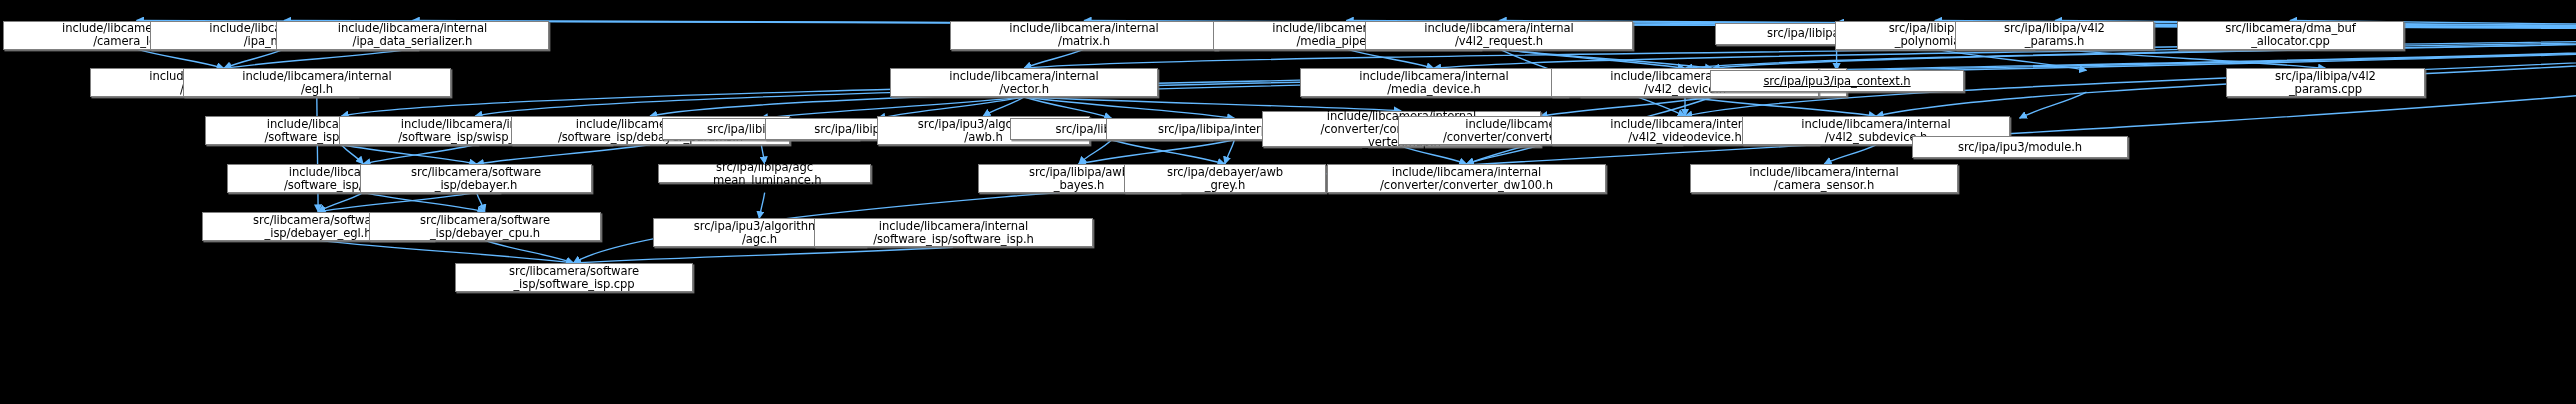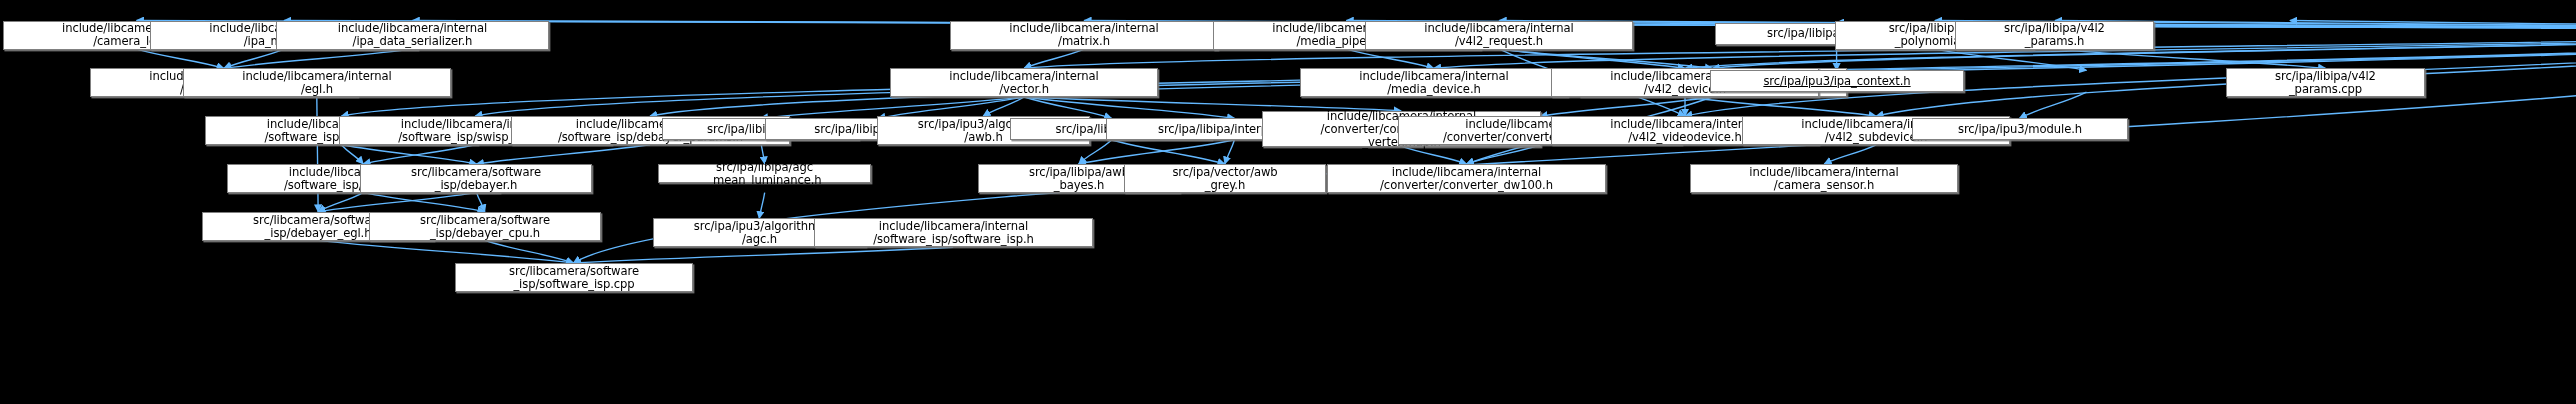--- a/index.html
+++ b/index.html
@@ -130,20 +130,22 @@
 /matrix.h</span></div>
     <div class="node" style="left: 1213px; top: 20.5px; width: 268px; height: 29px;"><span class="node-label">include/libcamera/internal
 /media_pipeline.h</span></div>
     <div class="node" style="left: 1365px; top: 20.5px; width: 268px; height: 29px;"><span class="node-label">include/libcamera/internal
 /v4l2_request.h</span></div>
     <div class="node" style="left: 1715px; top: 22.5px; width: 243px; height: 22px;"><span class="node-label">src/ipa/libipa/fc_queue.h</span></div>
     <div class="node" style="left: 1835px; top: 20.5px; width: 199px; height: 29px;"><span class="node-label">src/ipa/libipa/lsc
 _polynomial.h</span></div>
     <div class="node" style="left: 1955px; top: 20.5px; width: 199px; height: 29px;"><span class="node-label">src/ipa/libipa/v4l2
 _params.h</span></div>
+    <div class="node" style="left: 2177px; top: 20.5px; width: 227px; height: 29px;"><span class="node-label">src/libcamera/dma_buf
+_allocator.cpp</span></div>
     <div class="node" style="left: 90px; top: 68px; width: 268px; height: 29px;"><span class="node-label">include/libcamera/internal
 /ipa_manager.h</span></div>
     <div class="node" style="left: 183px; top: 68px; width: 268px; height: 29px;"><span class="node-label">include/libcamera/internal
 /egl.h</span></div>
     <div class="node" style="left: 890px; top: 68px; width: 268px; height: 29px;"><span class="node-label">include/libcamera/internal
 /vector.h</span></div>
     <div class="node" style="left: 1300px; top: 68px; width: 268px; height: 29px;"><span class="node-label">include/libcamera/internal
 /media_device.h</span></div>
     <div class="node" style="left: 1579px; top: 68px; width: 268px; height: 29px;"><span class="node-label">include/libcamera/internal
 /converter.h</span></div>
@@ -166,30 +168,30 @@
     <div class="node" style="left: 1106px; top: 118px; width: 257px; height: 22px;"><span class="node-label">src/ipa/libipa/interpolator.h</span></div>
     <div class="node" style="left: 1262px; top: 111px; width: 279px; height: 36px;"><span class="node-label">include/libcamera/internal
 /converter/converter_dw100
 _vertexmap.h</span></div>
     <div class="node" style="left: 1398px; top: 116px; width: 284px; height: 29px;"><span class="node-label">include/libcamera/internal
 /converter/converter_v4l2_m2m.h</span></div>
     <div class="node" style="left: 1551px; top: 116px; width: 268px; height: 29px;"><span class="node-label">include/libcamera/internal
 /v4l2_videodevice.h</span></div>
     <div class="node" style="left: 1742px; top: 116px; width: 268px; height: 29px;"><span class="node-label">include/libcamera/internal
 /v4l2_subdevice.h</span></div>
-    <div class="node" style="left: 1912px; top: 118px; width: 216px; height: 22px; align-items: center;"><span class="node-label">src/ipa/ipu3/module.h</span></div>
+    <div class="node" style="left: 1912px; top: 136px; width: 216px; height: 22px; align-items: center;"><span class="node-label">src/ipa/ipu3/module.h</span></div>
     <div class="node" style="left: 227px; top: 164px; width: 273px; height: 29px;"><span class="node-label">include/libcamera/internal
 /software_isp/swstats_cpu.h</span></div>
     <div class="node" style="left: 360px; top: 164px; width: 232px; height: 29px;"><span class="node-label">src/libcamera/software
 _isp/debayer.h</span></div>
     <div class="node" style="left: 658px; top: 164px; width: 213px; height: 19px;"><span class="node-label">src/ipa/libipa/agc
 _mean_luminance.h</span></div>
     <div class="node" style="left: 978px; top: 164px; width: 202px; height: 29px;"><span class="node-label">src/ipa/libipa/awb
 _bayes.h</span></div>
-    <div class="node" style="left: 1124px; top: 164px; width: 202px; height: 29px;"><span class="node-label">src/ipa/vector/awb
+    <div class="node" style="left: 1124px; top: 164px; width: 202px; height: 29px;"><span class="node-label">src/ipa/debayer/awb
 _grey.h</span></div>
     <div class="node" style="left: 1327px; top: 164px; width: 279px; height: 29px;"><span class="node-label">include/libcamera/internal
 /converter/converter_dw100.h</span></div>
     <div class="node" style="left: 1690px; top: 164px; width: 268px; height: 29px;"><span class="node-label">include/libcamera/internal
 /camera_sensor.h</span></div>
     <div class="node" style="left: 202px; top: 212px; width: 232px; height: 29px;"><span class="node-label">src/libcamera/software
 _isp/debayer_egl.h</span></div>
     <div class="node" style="left: 369px; top: 212px; width: 232px; height: 29px;"><span class="node-label">src/libcamera/software
 _isp/debayer_cpu.h</span></div>
     <div class="node" style="left: 653px; top: 218px; width: 213px; height: 29px;"><span class="node-label">src/ipa/ipu3/algorithms

